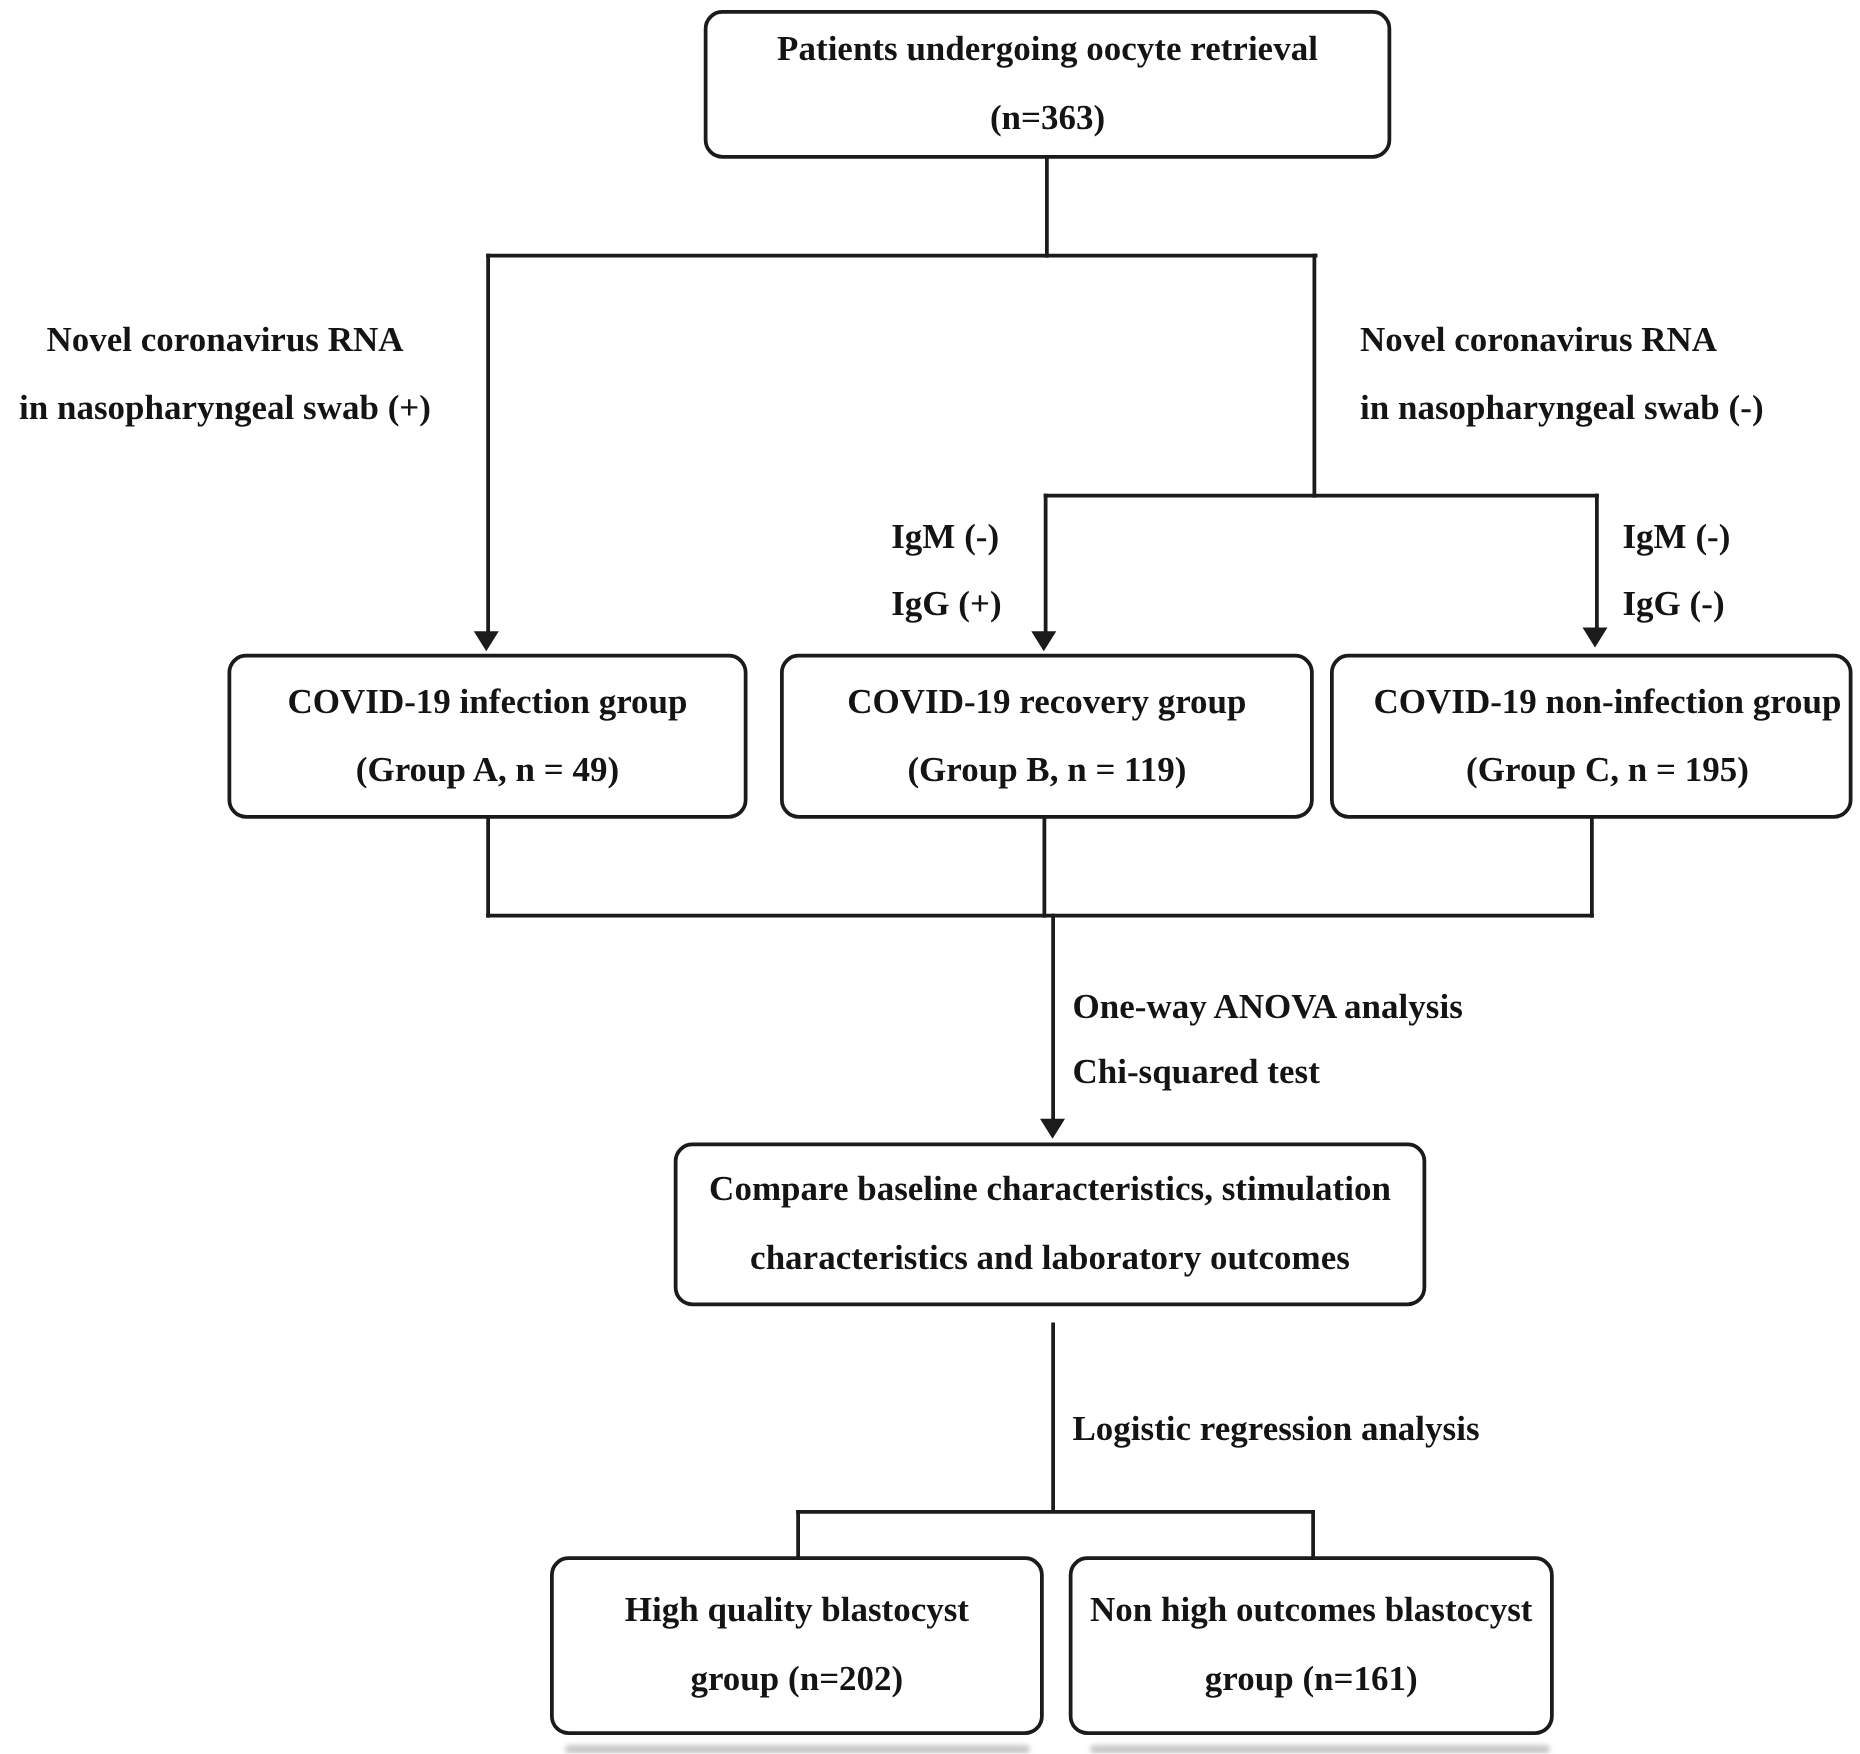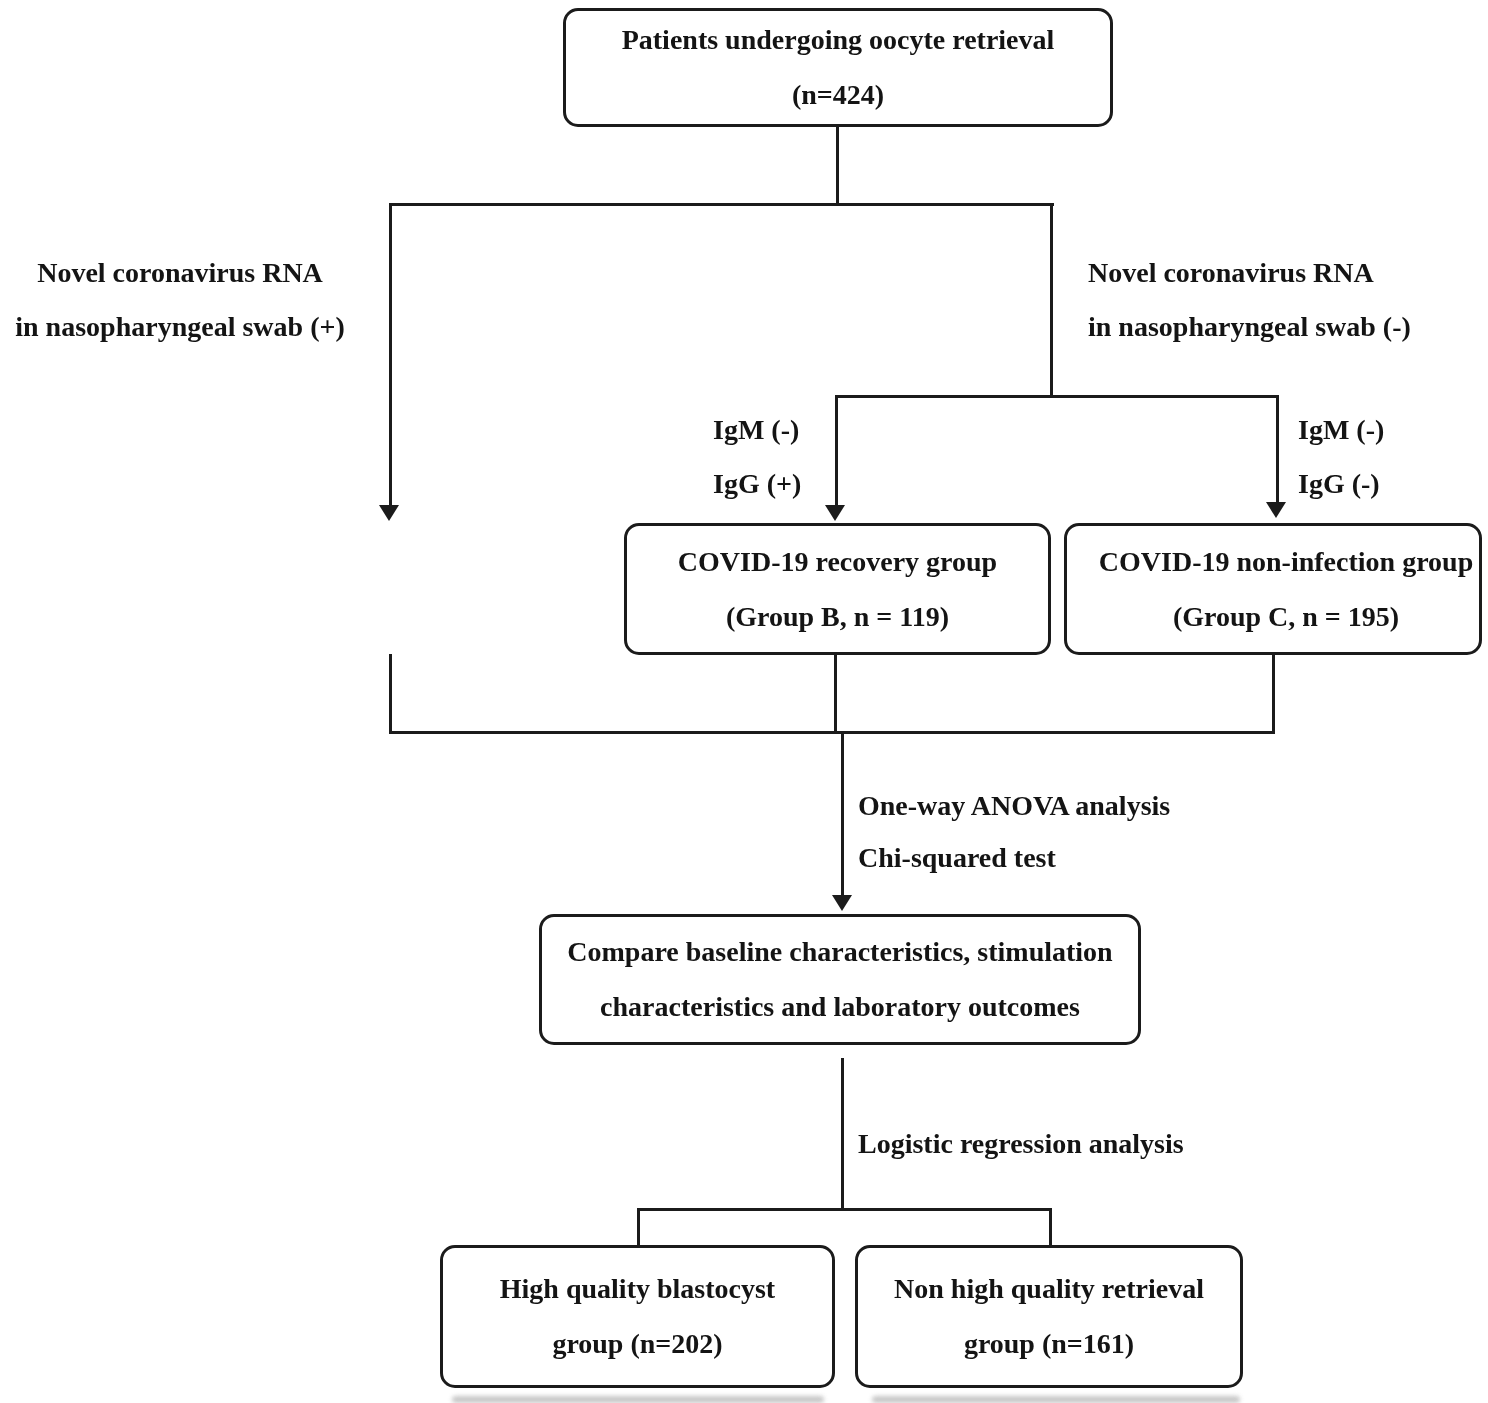--- a/index.html
+++ b/index.html
@@ -56,23 +56,27 @@
     opacity: 0.75;
   }
 </style>
 </head>
 <body>
 
 <div class="stage">
 
   <div class="box" style="left:563px; top:8px; width:550px; height:119px;">
     <div>Patients undergoing oocyte retrieval</div>
-    <div>(n=424)</div>
+    <div>(n=363)</div>
   </div>
 
+  <div class="box" style="left:182px; top:523px; width:416px; height:132px;">
+    <div>COVID-19 infection group</div>
+    <div>(Group A, n = 49)</div>
+  </div>
 
   <div class="box" style="left:624px; top:523px; width:427px; height:132px;">
     <div>COVID-19 recovery group</div>
     <div>(Group B, n = 119)</div>
   </div>
 
   <div class="box" style="left:1064px; top:523px; width:418px; height:132px;padding-left:26px;">
     <div>COVID-19 non-infection group</div>
     <div>(Group C, n = 195)</div>
   </div>
@@ -81,21 +85,21 @@
     <div>Compare baseline characteristics, stimulation</div>
     <div>characteristics and laboratory outcomes</div>
   </div>
 
   <div class="box" style="left:440px; top:1245px; width:395px; height:143px;">
     <div>High quality blastocyst</div>
     <div>group (n=202)</div>
   </div>
 
   <div class="box" style="left:855px; top:1245px; width:388px; height:143px;">
-    <div>Non high quality retrieval</div>
+    <div>Non high outcomes blastocyst</div>
     <div>group (n=161)</div>
   </div>
 
   <div class="vline" style="left:836px; top:125px; height:81px;"></div>
   <div class="hline" style="left:389px; top:203px; width:665px;"></div>
 
   <div class="vline" style="left:389px; top:203px; height:306px;"></div>
   <div class="arrow-down" style="left:379px; top:505px;"></div>
 
   <div class="vline" style="left:1050px; top:203px; height:195px;"></div>

